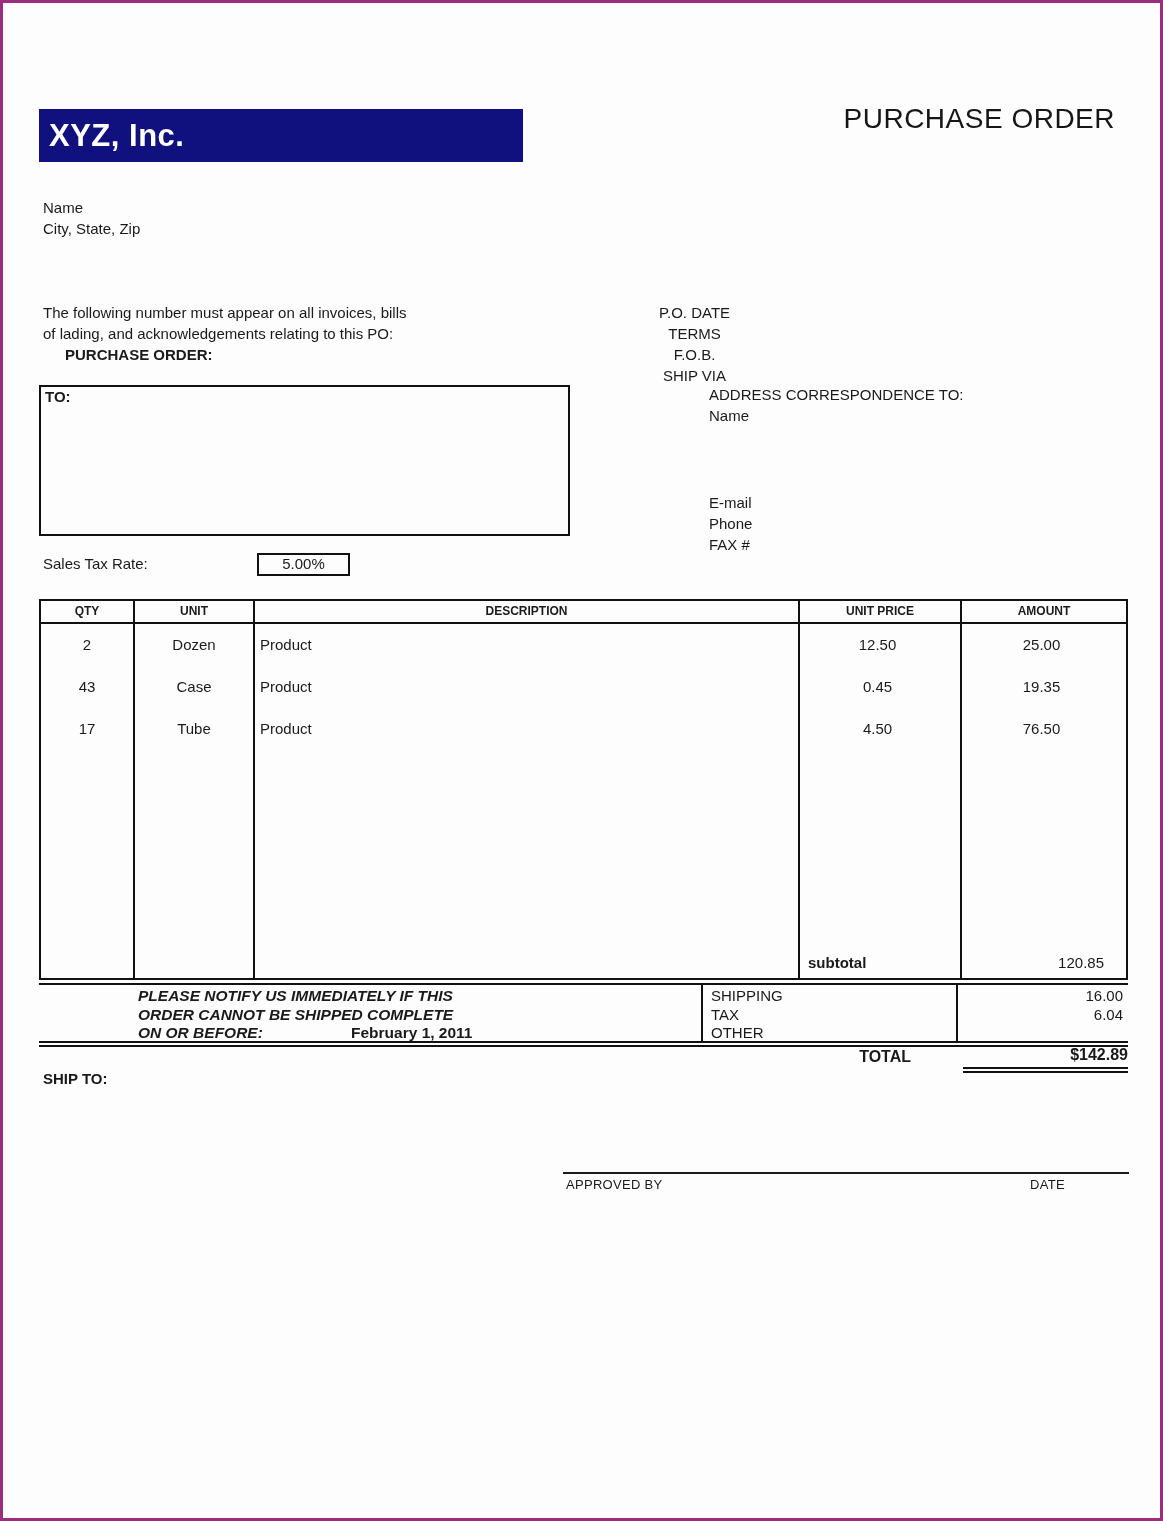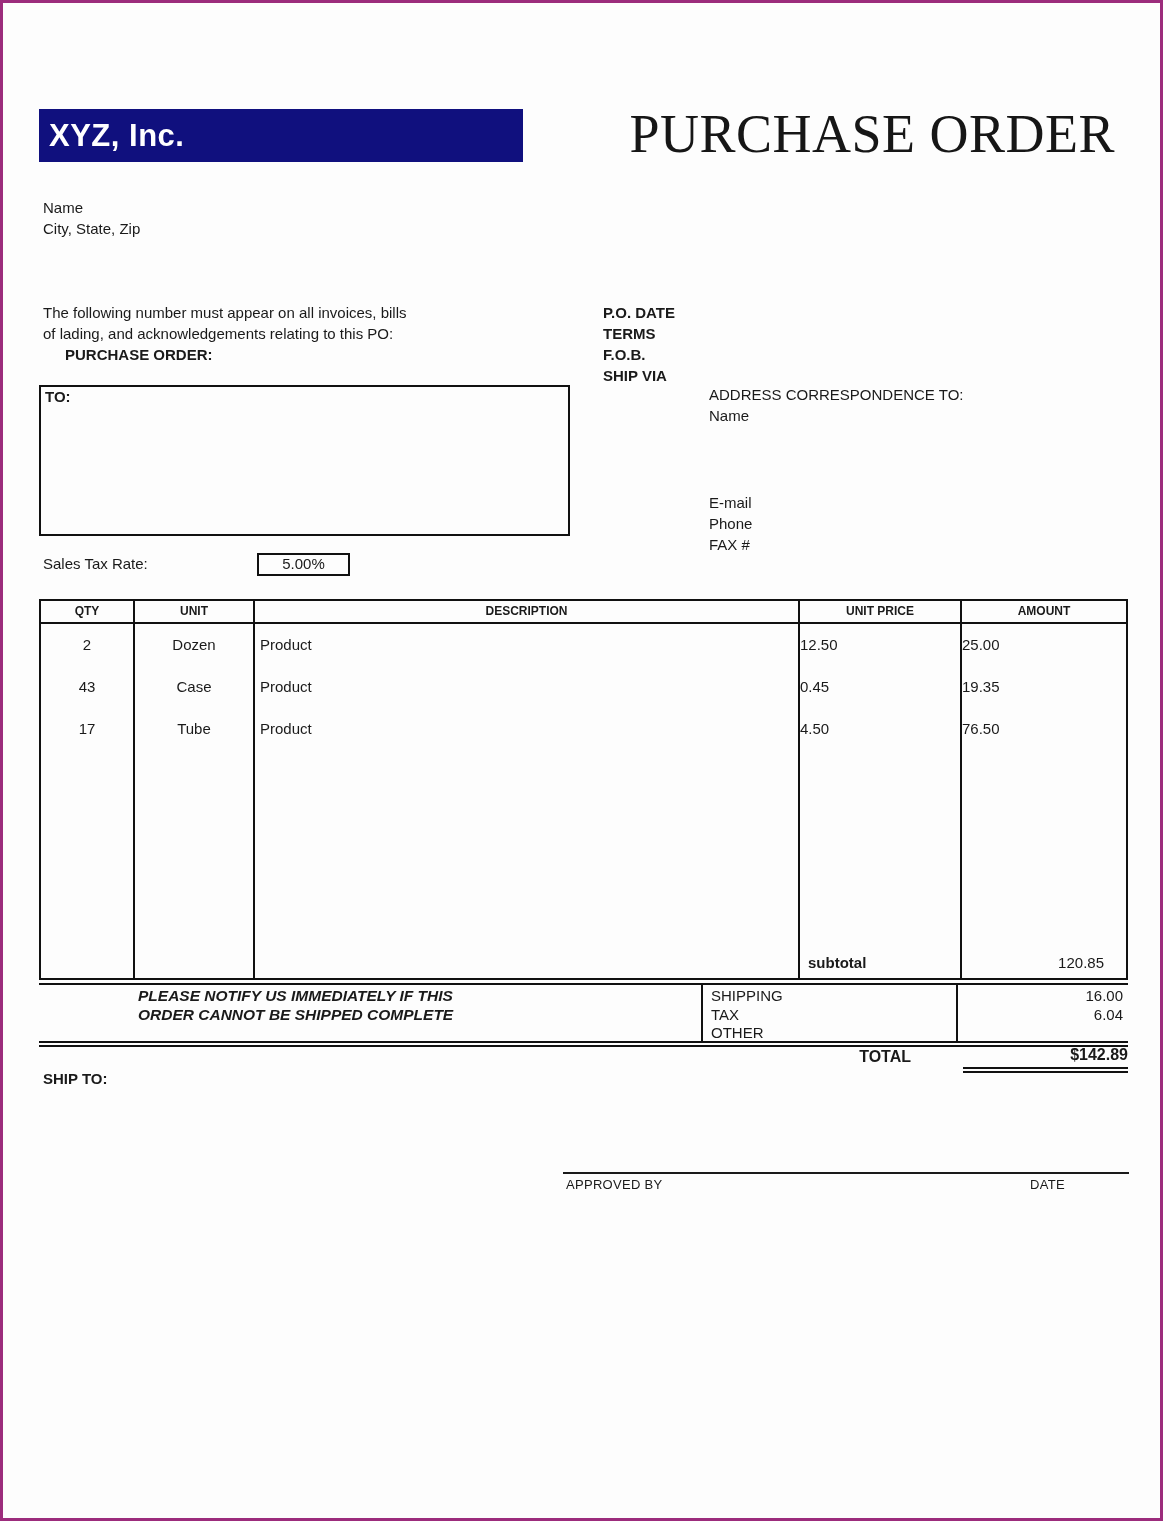--- a/index.html
+++ b/index.html
@@ -18,28 +18,28 @@
   
   .brand-bar{
     left:36px;top:106px;width:484px;height:53px;
     background:#10107e;
     display:flex;align-items:center;
     padding-left:10px;box-sizing:border-box;
   }
   .brand-bar span{color:#ffffff;font-size:31px;font-weight:bold;letter-spacing:.5px;}
   .doc-title{
     top:100px;right:45px;
-    font-size:54px;color:#161616;letter-spacing:.5px;white-space:nowrap;font-family:Liberation Serif, serif;
+    font-size:28px;color:#161616;letter-spacing:.5px;white-space:nowrap;
   }
   .addr{left:40px;top:194px;font-size:15px;line-height:21px;}
 
   
   .instructions{left:40px;top:299px;font-size:15px;line-height:21px;}
   .po-label{font-weight:bold;margin-left:22px;}
-  .right-labels{left:600px;top:299px;width:183px;text-align:left;font-weight:bold;font-size:15px;line-height:21px;white-space:nowrap;}
+  .right-labels{left:600px;top:299px;width:183px;text-align:center;font-weight:normal;font-size:15px;line-height:21px;white-space:nowrap;}
   .addr-corr{left:706px;top:383px;font-weight:normal;font-size:15px;white-space:nowrap;}
   .corr-name{left:706px;top:404px;font-size:15px;}
   .contact-labels{left:706px;top:489px;font-size:15px;line-height:21px;}
 
   .to-box{
     left:36px;top:382px;width:531px;height:151px;
     border:2px solid #111;box-sizing:border-box;
     padding:1px 4px;
   }
   .to-box span{font-weight:bold;font-size:15px;}
@@ -61,21 +61,21 @@
   .t-header{display:flex;height:23px;border-bottom:2px solid #111;box-sizing:border-box;flex:0 0 auto;}
   .t-header .hc{
     font-size:12px;font-weight:bold;text-align:center;
     padding-top:3px;box-sizing:border-box;
   }
   .t-body{display:flex;flex:1 1 auto;}
   .col{display:flex;flex-direction:column;box-sizing:border-box;}
   .bdr{border-right:2px solid #111;}
   .w-qty{width:94px;} .w-unit{width:120px;} .w-desc{width:545px;} .w-price{width:162px;} .w-amt{width:164px;}
   .cell{height:42px;font-size:15px;line-height:20px;padding-top:11px;box-sizing:border-box;}
-  .ctr{text-align:center;} .lft{text-align:left;padding-left:5px;} .rgt{text-align:left;padding-right:5px;}
+  .ctr{text-align:center;} .lft{text-align:left;padding-left:5px;} .rgt{text-align:center;padding-right:5px;}
   .subtotal-cell{margin-top:auto;height:24px;font-size:15px;box-sizing:border-box;}
   .subtotal-cell.lbl{text-align:left;padding-left:8px;font-weight:bold;}
   .subtotal-cell.val{text-align:right;padding-right:22px;}
 
   
   .notice-box{
     left:36px;top:980px;width:1089px;height:64px;
     box-sizing:border-box;
     border-top:2px solid #111;
     border-bottom:6px double #111;
@@ -182,20 +182,23 @@
         <div class="cell rgt">76.50</div>
         <div class="subtotal-cell val">120.85</div>
       </div>
     </div>
   </div>
 
   <div class="abs notice-box">
     <div class="n-left">
       <div class="n-line">PLEASE NOTIFY US IMMEDIATELY IF THIS</div>
       <div class="n-line">ORDER CANNOT BE SHIPPED COMPLETE</div>
+      <div class="n-line">
+        <span class="n-ob">ON OR BEFORE:</span><span class="n-date">February 1, 2011</span>
+      </div>
     </div>
     <div class="n-mid">
       <div>SHIPPING</div>
       <div>TAX</div>
       <div>OTHER</div>
     </div>
     <div class="n-right">
       <div>16.00</div>
       <div>6.04</div>
       <div></div>

